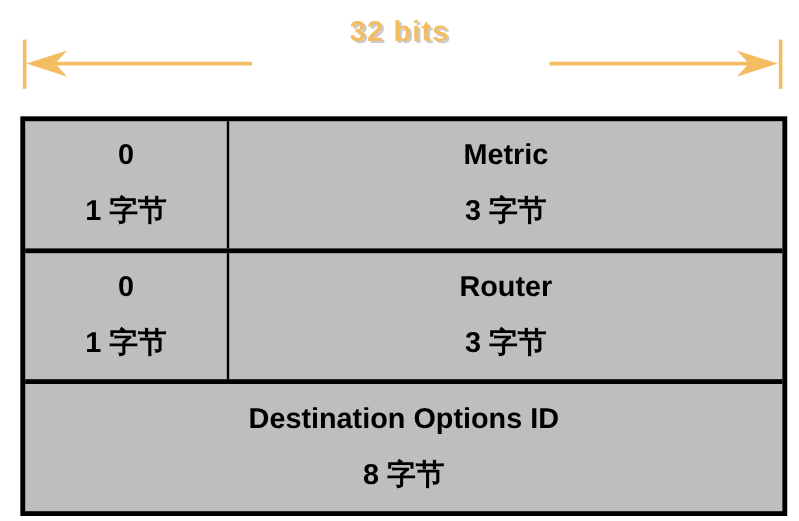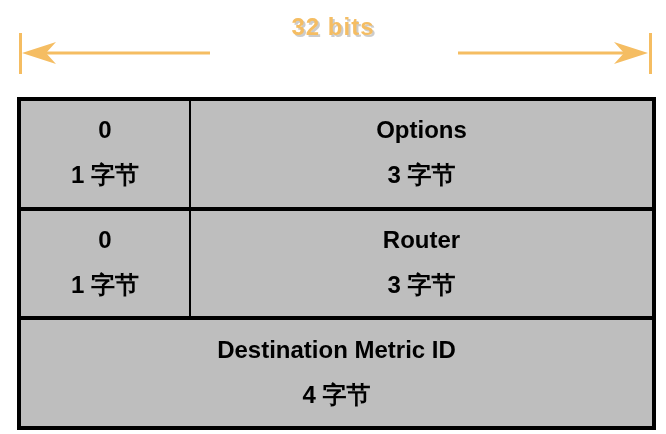--- a/index.html
+++ b/index.html
@@ -106,37 +106,37 @@
   <div class="title">32 bits</div>
 
   <div class="packet-table">
 
     <div class="prow">
       <div class="pcell narrow">
         <span class="line">0</span>
         <span class="line">1 字节</span>
       </div>
       <div class="pcell wide">
-        <span class="line">Options</span>
+        <span class="line">Metric</span>
         <span class="line">3 字节</span>
       </div>
     </div>
 
     <div class="prow">
       <div class="pcell narrow">
         <span class="line">0</span>
         <span class="line">1 字节</span>
       </div>
       <div class="pcell wide">
         <span class="line">Router</span>
         <span class="line">3 字节</span>
       </div>
     </div>
 
     <div class="prow">
       <div class="pcell wide">
-        <span class="line">Destination Metric ID</span>
-        <span class="line">4 字节</span>
+        <span class="line">Destination Options ID</span>
+        <span class="line">8 字节</span>
       </div>
     </div>
 
   </div>
 </div>
 
 </body></html>

